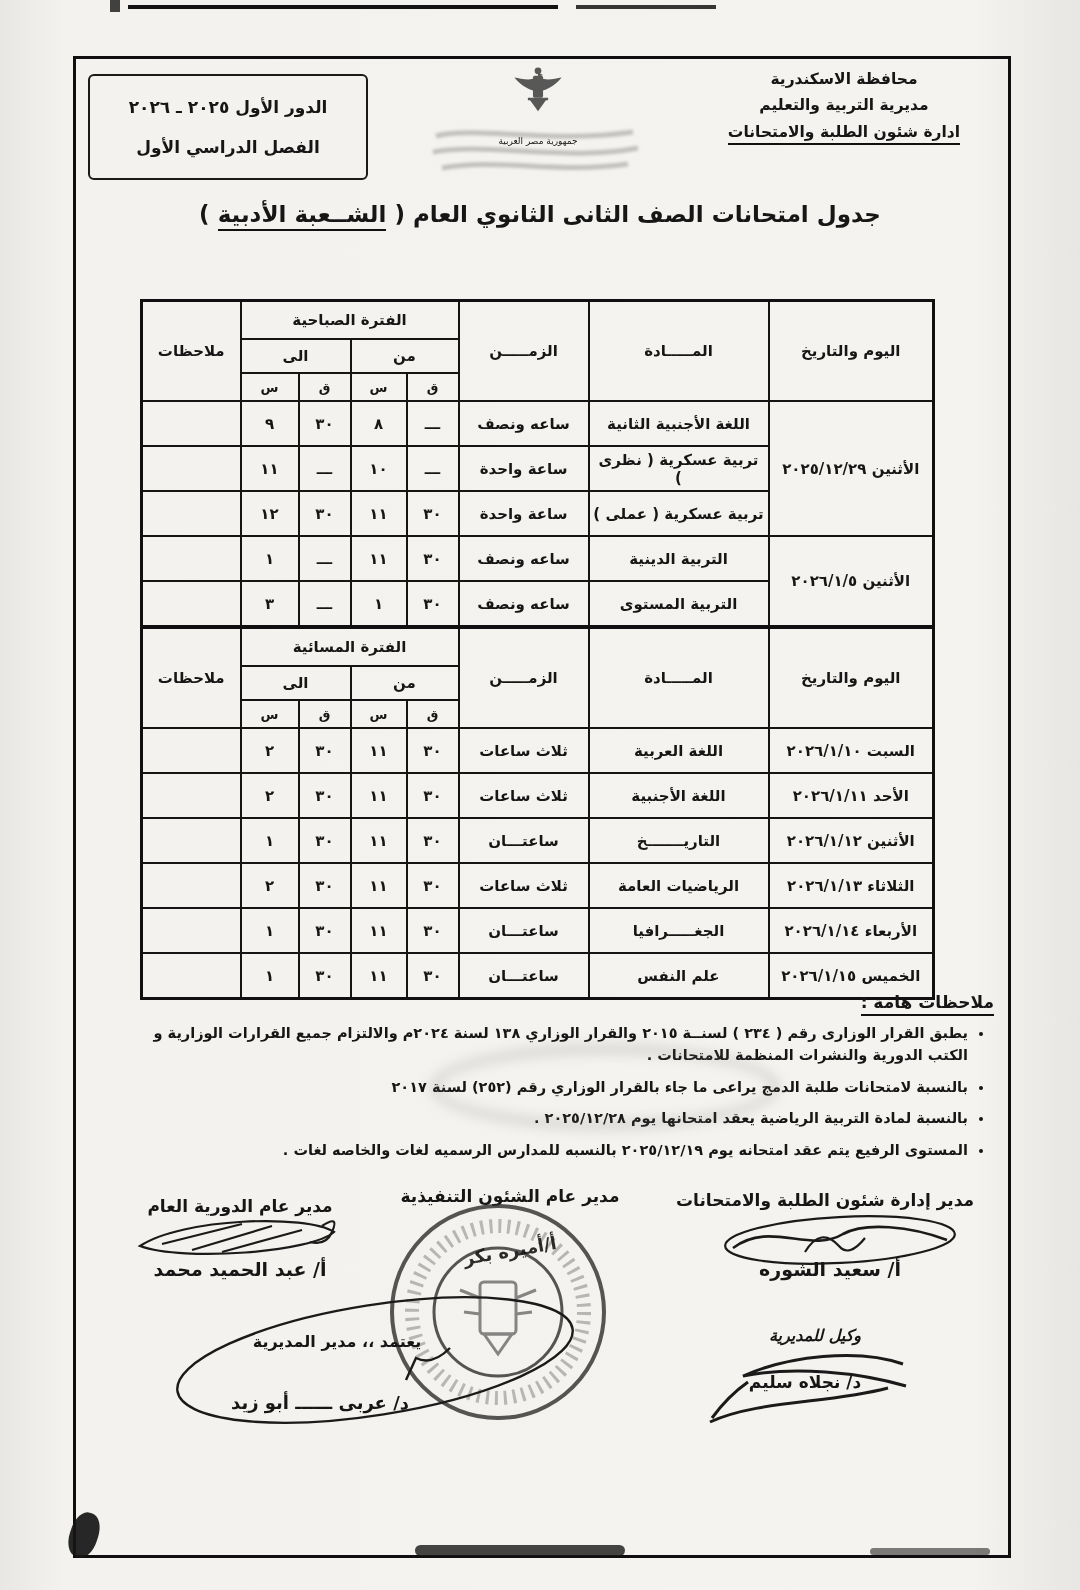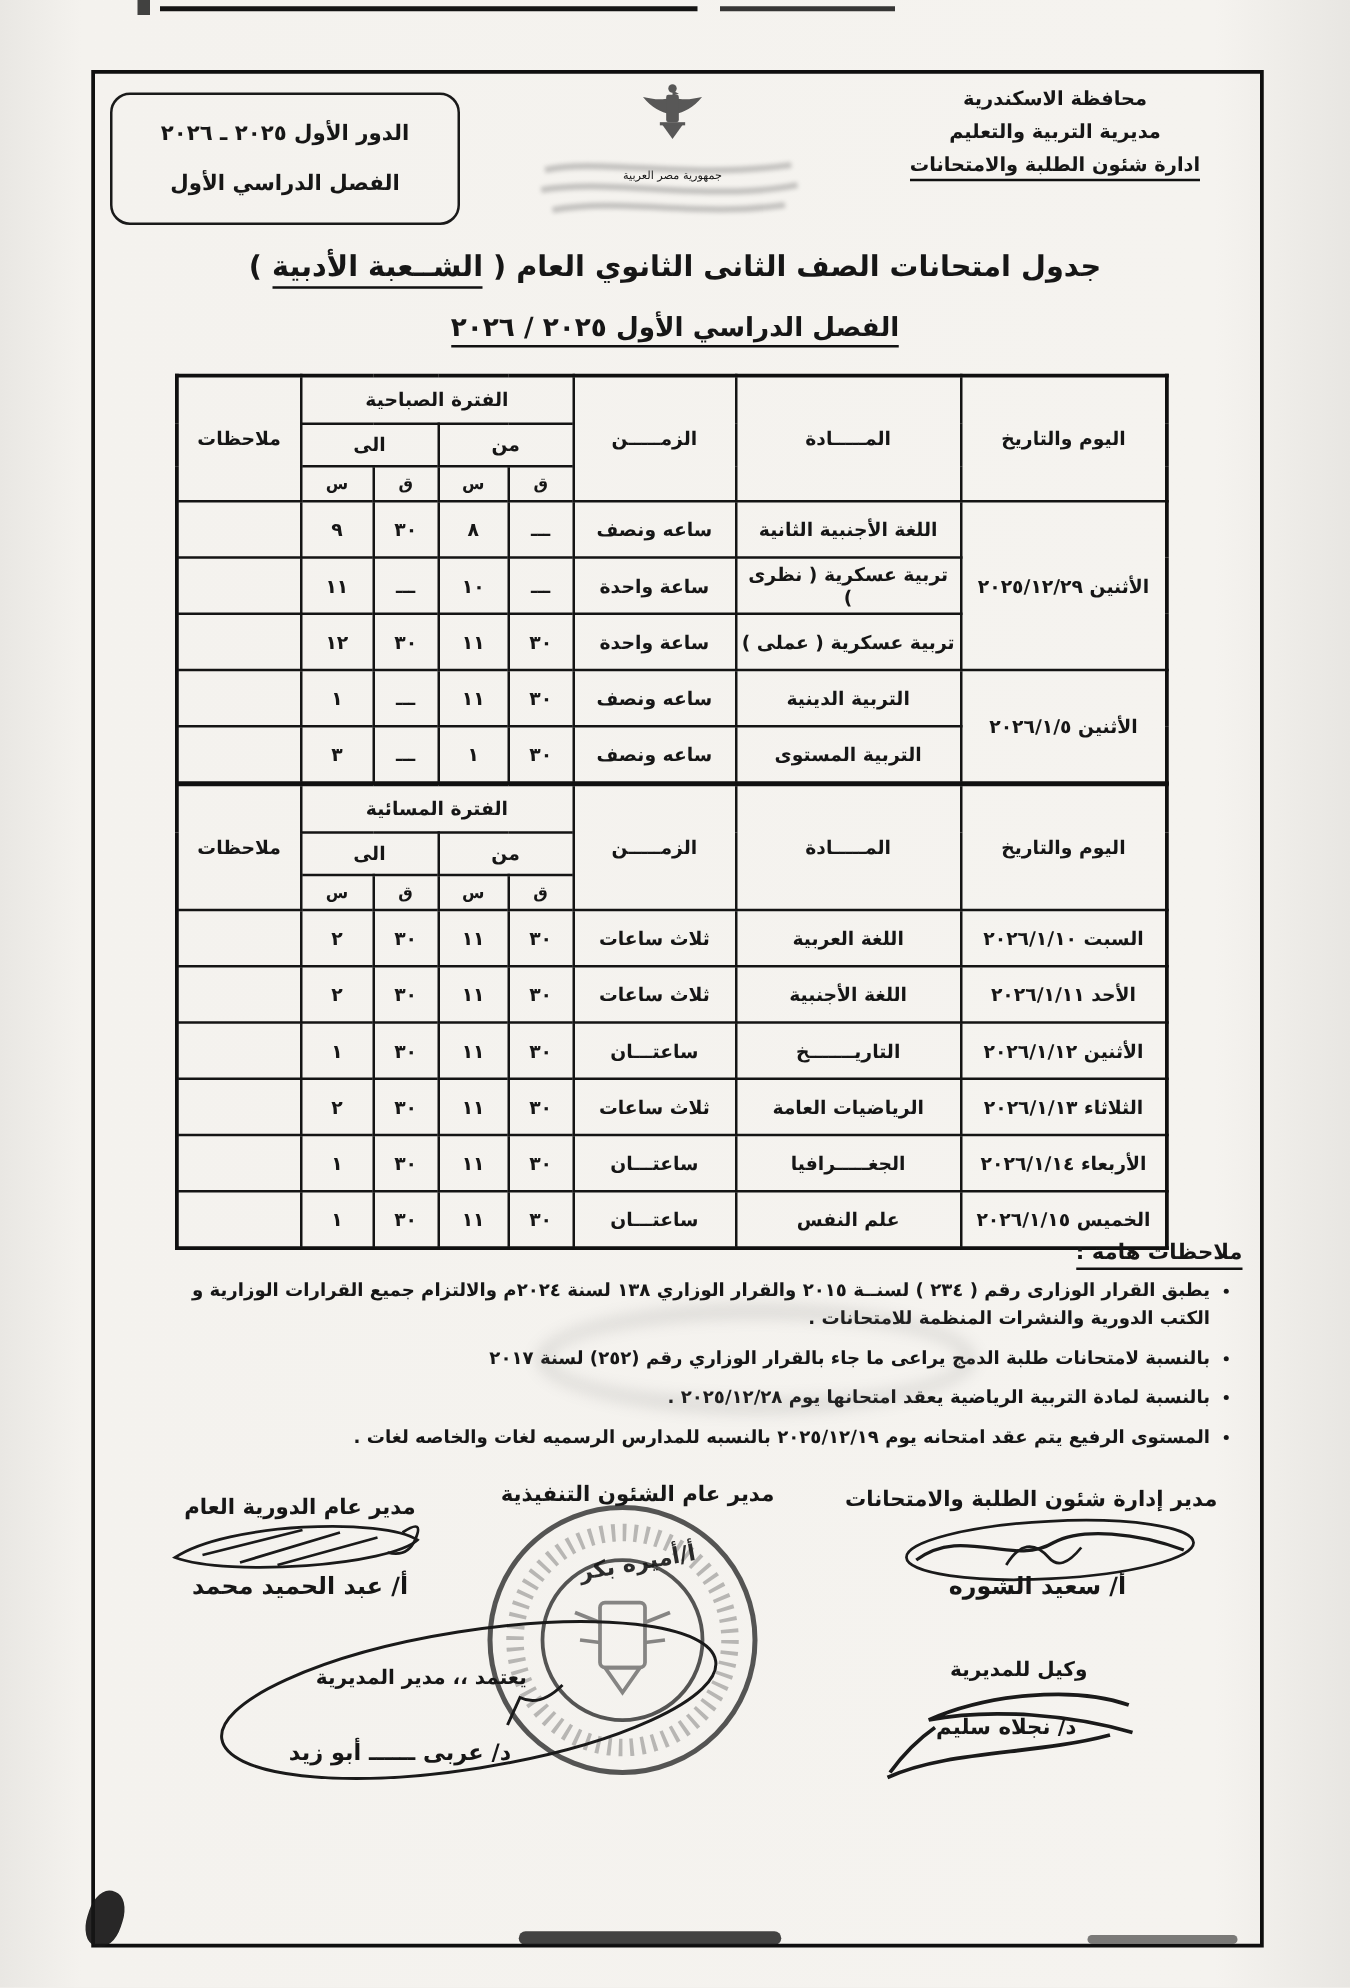--- a/index.html
+++ b/index.html
@@ -23,21 +23,21 @@
   }
   
   .letterhead{
     position:absolute;right:68px;top:66px;width:336px;
     text-align:center;font-size:15.5px;font-weight:700;line-height:1.7;
   }
   .letterhead .u{border-bottom:2.2px solid #111;padding-bottom:2px;}
   
   .term-box{
     position:absolute;left:88px;top:74px;width:276px;height:102px;
-    border:2.6px solid #1a1a1a;border-radius:16px;
+    border:2.6px solid #1a1a1a;border-radius:6px;
     display:flex;flex-direction:column;justify-content:space-evenly;
     text-align:center;font-size:17px;font-weight:700;
   }
   
   .emblem-wrap{position:absolute;left:438px;top:62px;width:200px;text-align:center;}
   .emblem-wrap svg.eagle{filter:blur(.4px);opacity:.85;}
   .emblem-caption{font-size:9px;font-weight:400;margin-top:12px;}
   .ghost-scribble{position:absolute;left:428px;top:122px;opacity:.45;filter:blur(1.8px);}
   
   .title1{position:absolute;left:120px;top:201px;width:840px;text-align:center;
@@ -120,21 +120,20 @@
   </div>
   <svg class="ghost-scribble" width="215" height="56" viewBox="0 0 215 56">
     <g stroke="#6a6a6a" stroke-width="5" fill="none" opacity=".8">
       <path d="M8,14 C50,4 120,22 205,10"></path>
       <path d="M5,30 C60,20 140,40 210,26"></path>
       <path d="M14,46 C70,36 130,52 200,42"></path>
     </g>
   </svg>
 
   <div class="title1"><span>جدول امتحانات الصف الثانى الثانوي العام ( </span><span class="hl">الشــعبة الأدبية</span><span> )</span></div>
-  <div class="title2"><span class="hl"><span>الفصل الدراسي الأول </span><span>٢٠٢٥ / ٢٠٢٦</span></span></div>
 
   <table class="sched t1">
     <colgroup>
       <col style="width:165px">
         <col style="width:180px">
         <col style="width:130px">
       <col style="width:52px">
         <col style="width:56px">
         <col style="width:52px">
         <col style="width:58px">
@@ -318,21 +317,21 @@
   <div class="sig-title" style="left:650px;top:1190px;width:350px;">مدير إدارة شئون الطلبة والامتحانات</div>
   <svg class="sig" style="left:715px;top:1206px;" width="250" height="66" viewBox="0 0 250 66">
     <g stroke="#1a1a1a" fill="none">
       <ellipse cx="125" cy="34" rx="115" ry="23" stroke-width="2.2" transform="rotate(-3 125 34)"></ellipse>
       <path d="M18,42 C55,14 95,48 128,28 C150,16 195,20 232,34" stroke-width="2.6"></path>
       <path d="M90,46 q16,-26 34,-6 q10,12 26,-8" stroke-width="2.2"></path>
     </g>
   </svg>
   <div class="sig-name" style="left:690px;top:1258px;width:280px;">أ/ سعيد الشوره</div>
 
-  <div class="sig-title" style="left:725px;top:1326px;width:180px;font-size:16px;">وكيل للمديرية</div>
+  <div class="sig-title" style="left:725px;top:1326px;width:180px;font-size:16px;font-style:italic;">وكيل للمديرية</div>
   <svg class="sig" style="left:688px;top:1342px;" width="235" height="86" viewBox="0 0 235 86">
     <g stroke="#1a1a1a" fill="none" stroke-width="3">
       <path d="M215,22 C170,6 100,14 55,34 C105,24 170,30 218,44"></path>
       <path d="M200,46 C140,62 70,58 22,80"></path>
       <path d="M60,40 q-20,14 -36,36"></path>
     </g>
   </svg>
   <div class="sig-name" style="left:700px;top:1372px;width:210px;font-size:17px;">د/ نجلاه سليم</div>
 
   <div class="sig-title" style="left:110px;top:1196px;width:260px;">مدير عام الدورية العام</div>

